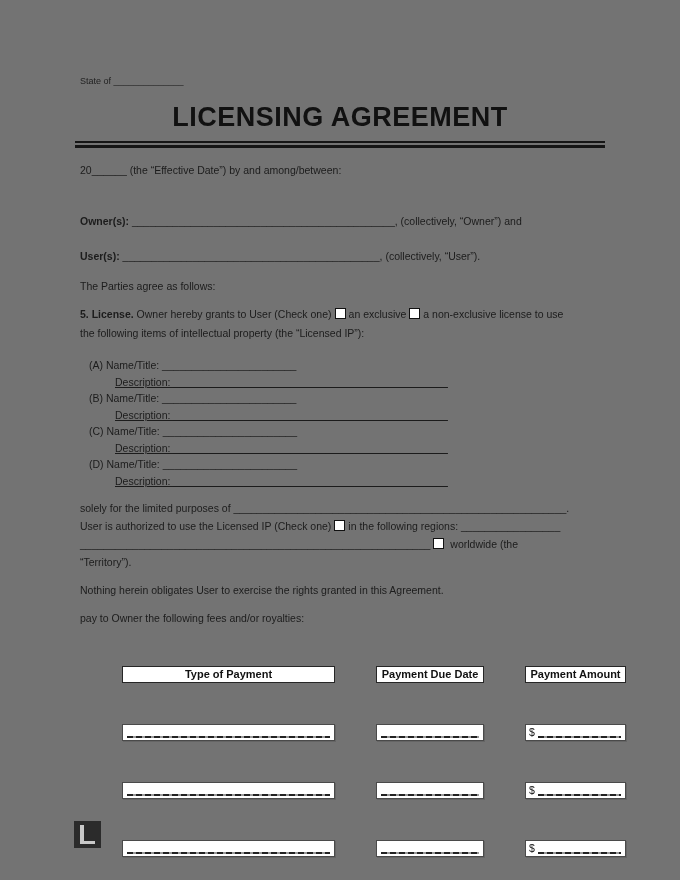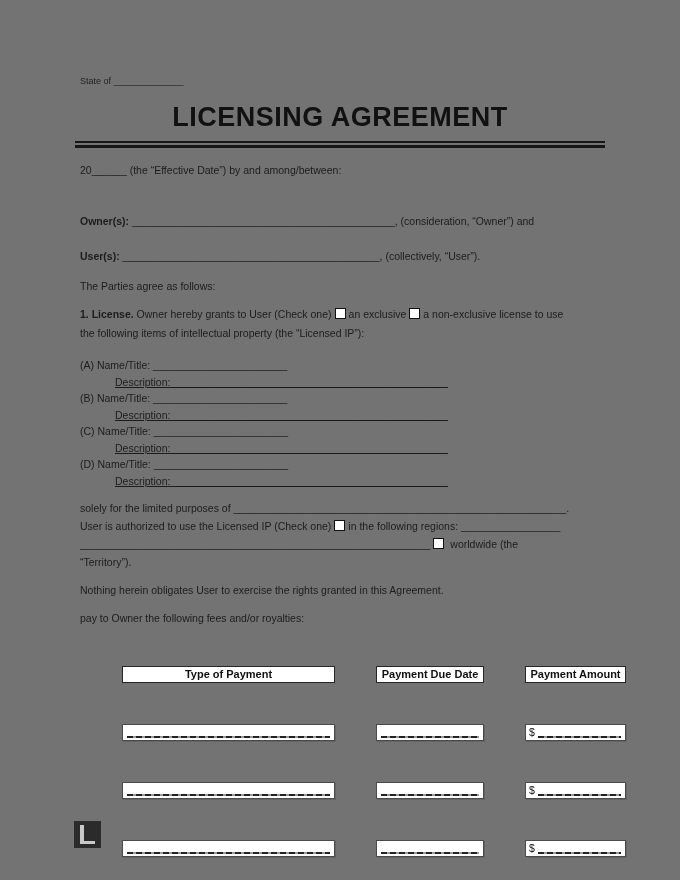--- a/index.html
+++ b/index.html
@@ -29,21 +29,21 @@
   .b-license { top:305px; line-height:19px; }
   .b-iplist  { top:357px; line-height:16.5px; }
   .b-purpose { top:499px; line-height:18px; }
   .b-nothing { top:581px; line-height:19px; }
   .b-consid  { top:609px; line-height:19px; }
 
   .checkbox {
     display:inline-block; width:9px; height:9px; background:#fff;
     border:1.2px solid #111; margin:0 3px; vertical-align:-1px;
   }
-  .ip-l1 { margin-left:0; }
+  .ip-l1 { margin-left:9px; }
   .ip-l2 { margin-left:35px;text-decoration:underline; }
 
   .pay-table {
     position:absolute; left:122px; top:666px;
     display:grid; grid-template-columns:213px 108px 101px;
     column-gap:5px; row-gap:2px;gap:41px;
   }
   .th {
     height:15px; line-height:15px; border:1.5px solid #262626; background:#fff;
     font-weight:bold; font-size:11px; text-align:center; color:#111;
@@ -75,28 +75,28 @@
   <h1 class="doc-title">LICENSING AGREEMENT</h1>
 
   <div class="title-rule">
       <div class="thick"></div>
     </div>
 
   <div class="abs b-intro">
     <div class="line">20______ (the “Effective Date”) by and among/between:</div>
   </div>
 
-  <div class="abs line b-owner"><span class="bold">Owner(s):</span><span> _____________________________________________, (consideration, “Owner”) and</span></div>
+  <div class="abs line b-owner"><span class="bold">Owner(s):</span><span> _____________________________________________, (collectively, “Owner”) and</span></div>
 
   <div class="abs line b-user"><span class="bold">User(s):</span><span> ____________________________________________, (collectively, “User”).</span></div>
 
   <div class="abs line b-parties">The Parties agree as follows:</div>
 
   <div class="abs b-license">
-    <div class="line"><span class="bold">1. License.</span><span> Owner hereby grants to User (Check one)</span><span class="checkbox"></span><span>an exclusive</span><span class="checkbox"></span><span>a non-exclusive license to use</span></div>
+    <div class="line"><span class="bold">5. License.</span><span> Owner hereby grants to User (Check one)</span><span class="checkbox"></span><span>an exclusive</span><span class="checkbox"></span><span>a non-exclusive license to use</span></div>
     <div class="line">the following items of intellectual property (the “Licensed IP”):</div>
   </div>
 
   <div class="abs b-iplist">
     <div class="line ip-l1"><span>(A)</span><span> Name/Title: _______________________</span></div>
     <div class="line ip-l2">Description: _______________________________________________</div>
     <div class="line ip-l1"><span>(B)</span><span> Name/Title: _______________________</span></div>
     <div class="line ip-l2">Description: _______________________________________________</div>
     <div class="line ip-l1"><span>(C)</span><span> Name/Title: _______________________</span></div>
     <div class="line ip-l2">Description: _______________________________________________</div>

